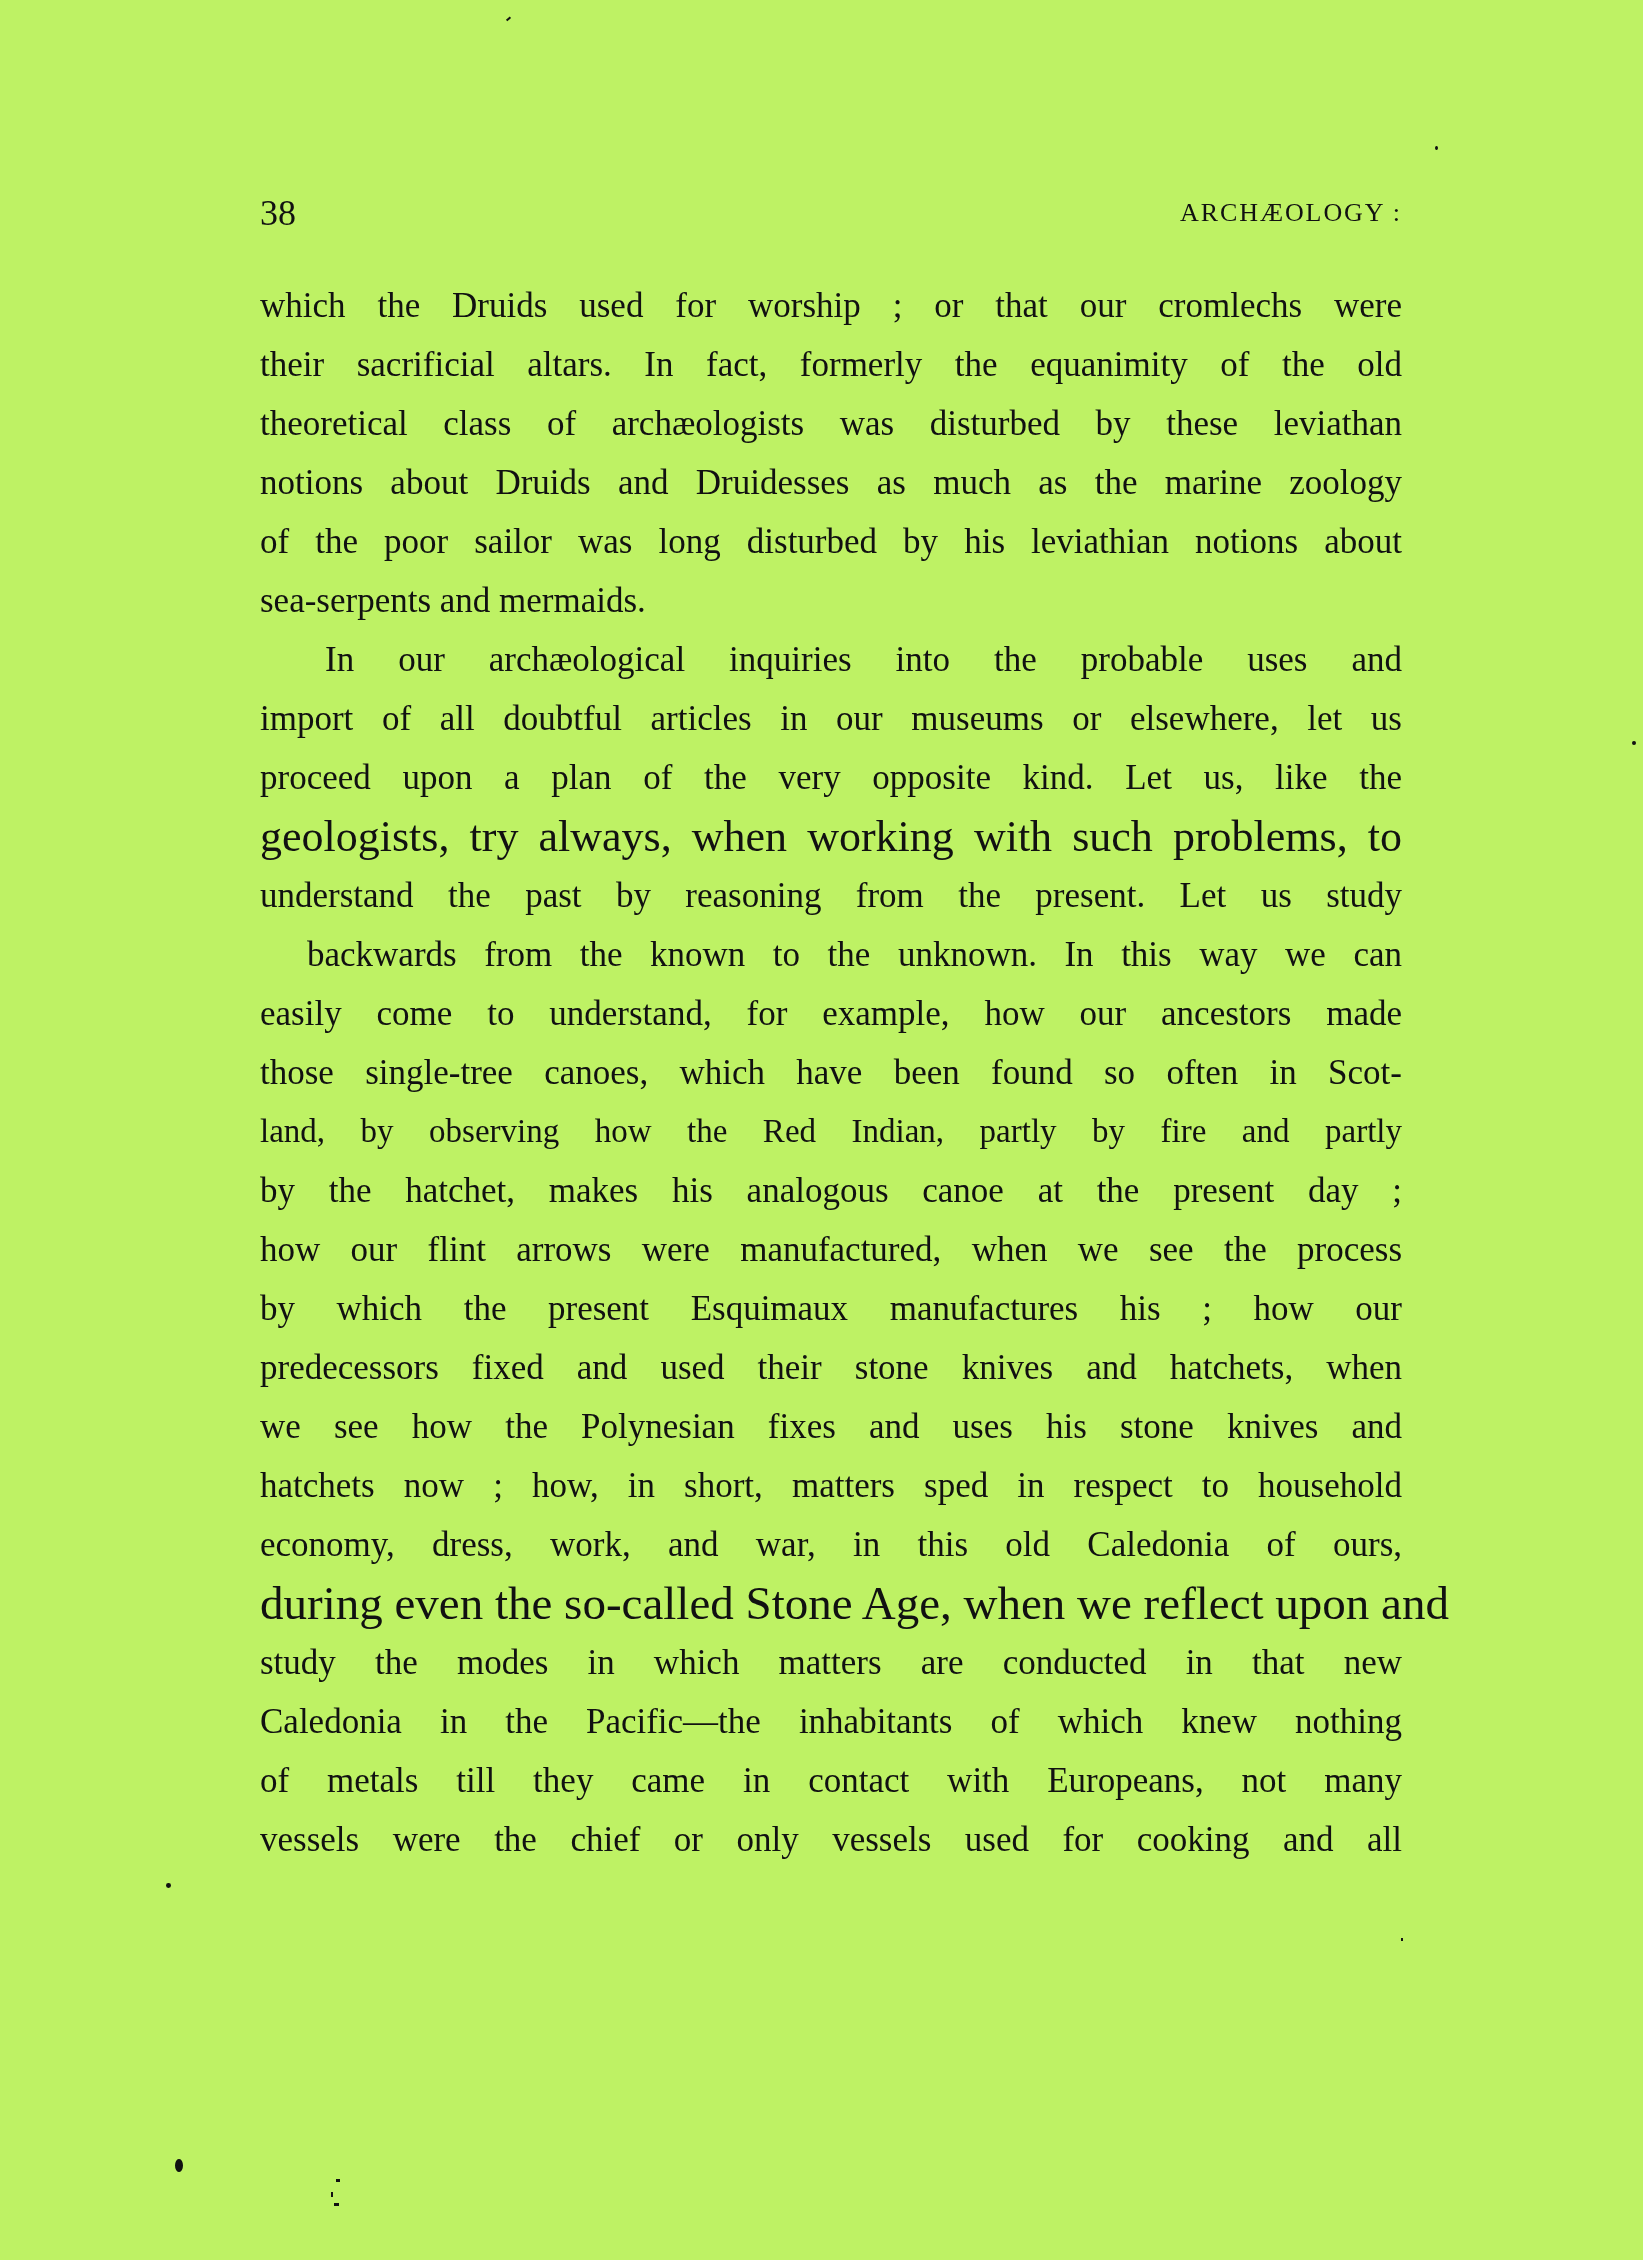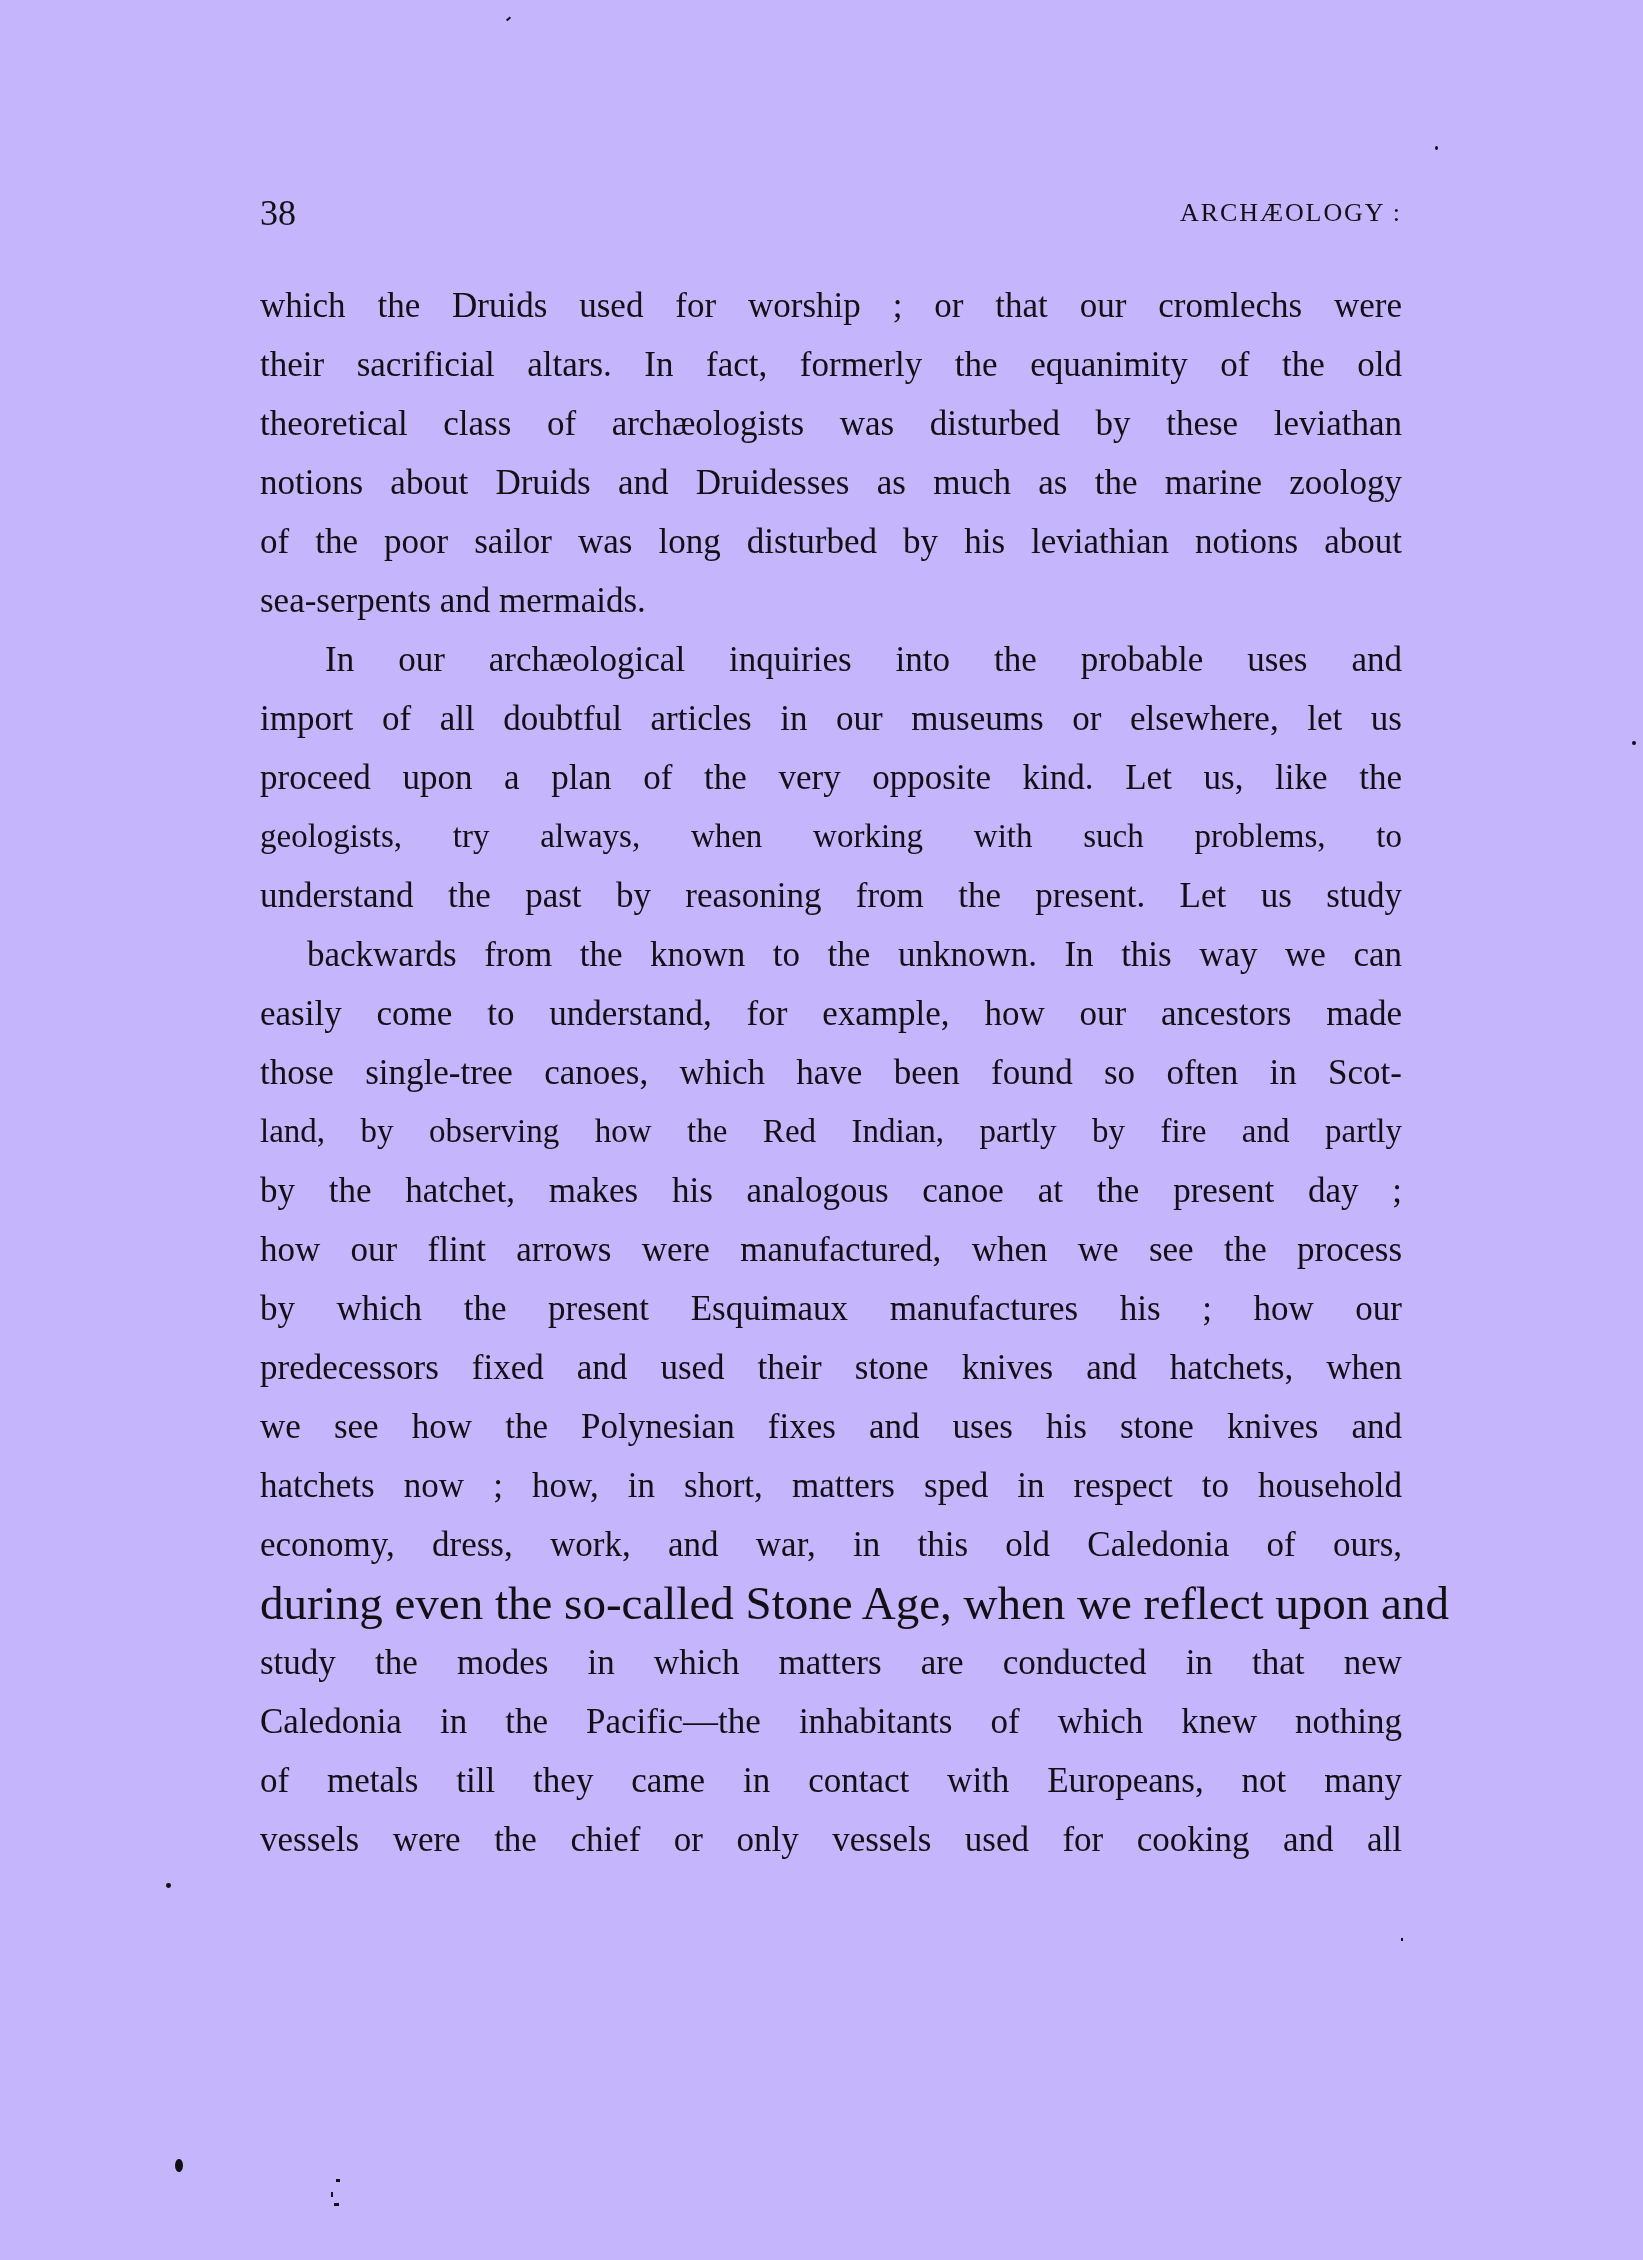--- a/index.html
+++ b/index.html
@@ -13,21 +13,21 @@
       position: relative;
       overflow: hidden;
       font-family: "Liberation Serif", "DejaVu Serif", serif;
       color: #111111;
     }
     .page {
       position: absolute;
       left: 0; top: 0;
       width: 1643px;
       height: 2261px;
-      background: #c4b5fd;
+      background: #bef264;
     }
     .running-head {
       position: absolute;
       top: 189px;
       left: 260px;
       width: 1142px;
       height: 48px;
     }
     .page-number {
       position: absolute;
@@ -128,21 +128,21 @@
   <div class="body-text">
     <span class="line" style="white-space: nowrap; font-size: 35px;">which the Druids used for worship ; or that our cromlechs were</span>
     <span class="line" style="white-space: nowrap; font-size: 35px;">their sacrificial altars.  In fact, formerly the equanimity of the old</span>
     <span class="line" style="white-space: nowrap; font-size: 35px;">theoretical class of archæologists was disturbed by these leviathan</span>
     <span class="line" style="white-space: nowrap; font-size: 35px;">notions about Druids and Druidesses as much as the marine zoology</span>
     <span class="line" style="white-space: nowrap; font-size: 35px;">of the poor sailor was long disturbed by his leviathian notions about</span>
     <span class="line last" style="white-space: nowrap; font-size: 35px;">sea-serpents and mermaids.</span>
     <span class="line indent" style="white-space: nowrap; font-size: 35px;">In our archæological inquiries into the probable uses and</span>
     <span class="line" style="white-space: nowrap; font-size: 35px;">import of all doubtful articles in our museums or elsewhere, let us</span>
     <span class="line" style="white-space: nowrap; font-size: 35px;">proceed upon a plan of the very opposite kind.  Let us, like the</span>
-    <span class="line" style="white-space: nowrap; font-size: 33px;">geologists, try always, when working with such problems, to</span>
+    <span class="line" style="white-space: nowrap; font-size: 44px;">geologists, try always, when working with such problems, to</span>
     <span class="line" style="white-space: nowrap; font-size: 35px;">understand the past by reasoning from the present.  Let us study</span>
     <span class="line" style="white-space: nowrap; font-size: 35px; margin-left: 47px;">backwards from the known to the unknown.  In this way we can</span>
     <span class="line" style="white-space: nowrap; font-size: 35px;">easily come to understand, for example, how our ancestors made</span>
     <span class="line" style="white-space: nowrap; font-size: 35px;">those single-tree canoes, which have been found so often in Scot-</span>
     <span class="line" style="white-space: nowrap; font-size: 33px;">land, by observing how the Red Indian, partly by fire and partly</span>
     <span class="line" style="white-space: nowrap; font-size: 35px;">by the hatchet, makes his analogous canoe at the present day ;</span>
     <span class="line" style="white-space: nowrap; font-size: 35px;">how our flint arrows were manufactured, when we see the process</span>
     <span class="line" style="white-space: nowrap; font-size: 35px;">by which the present Esquimaux manufactures his ; how our</span>
     <span class="line" style="white-space: nowrap; font-size: 35px;">predecessors fixed and used their stone knives and hatchets, when</span>
     <span class="line" style="white-space: nowrap; font-size: 35px;">we see how the Polynesian fixes and uses his stone knives and</span>

